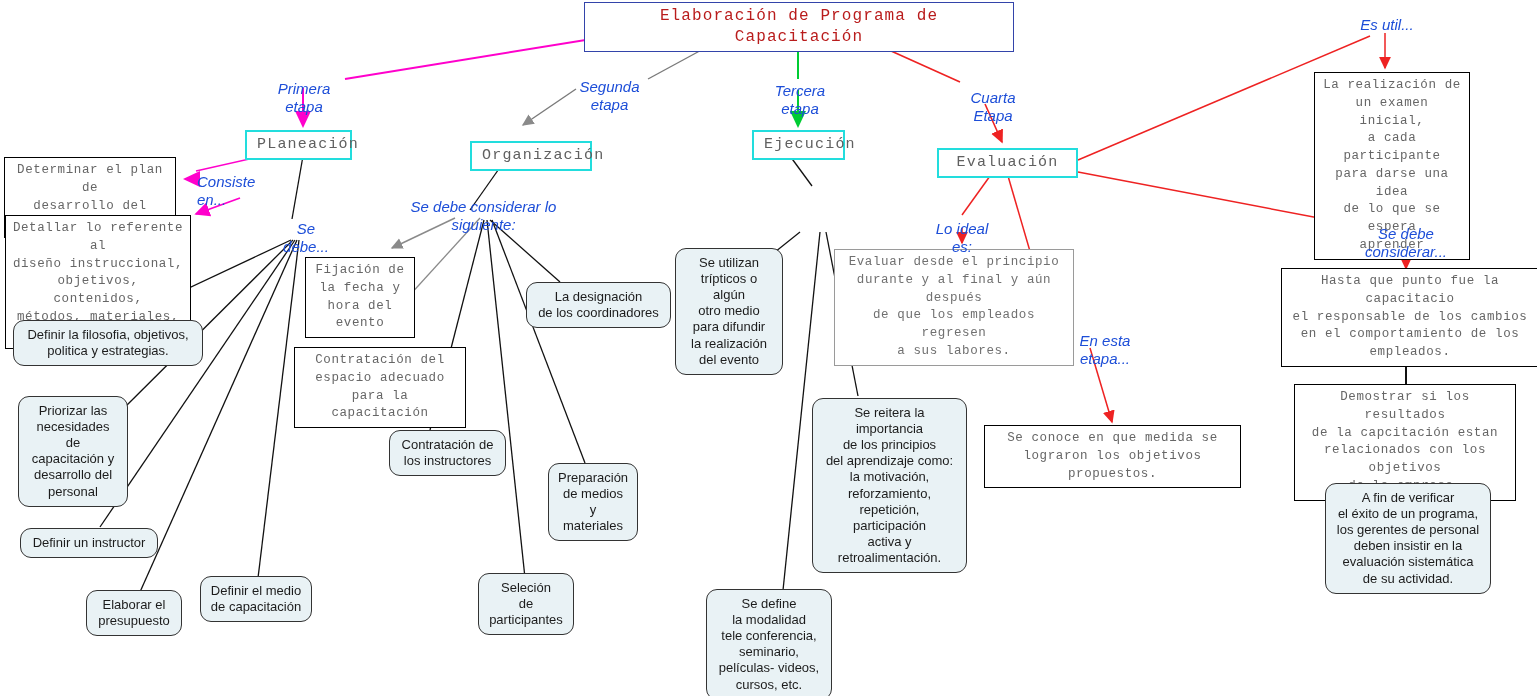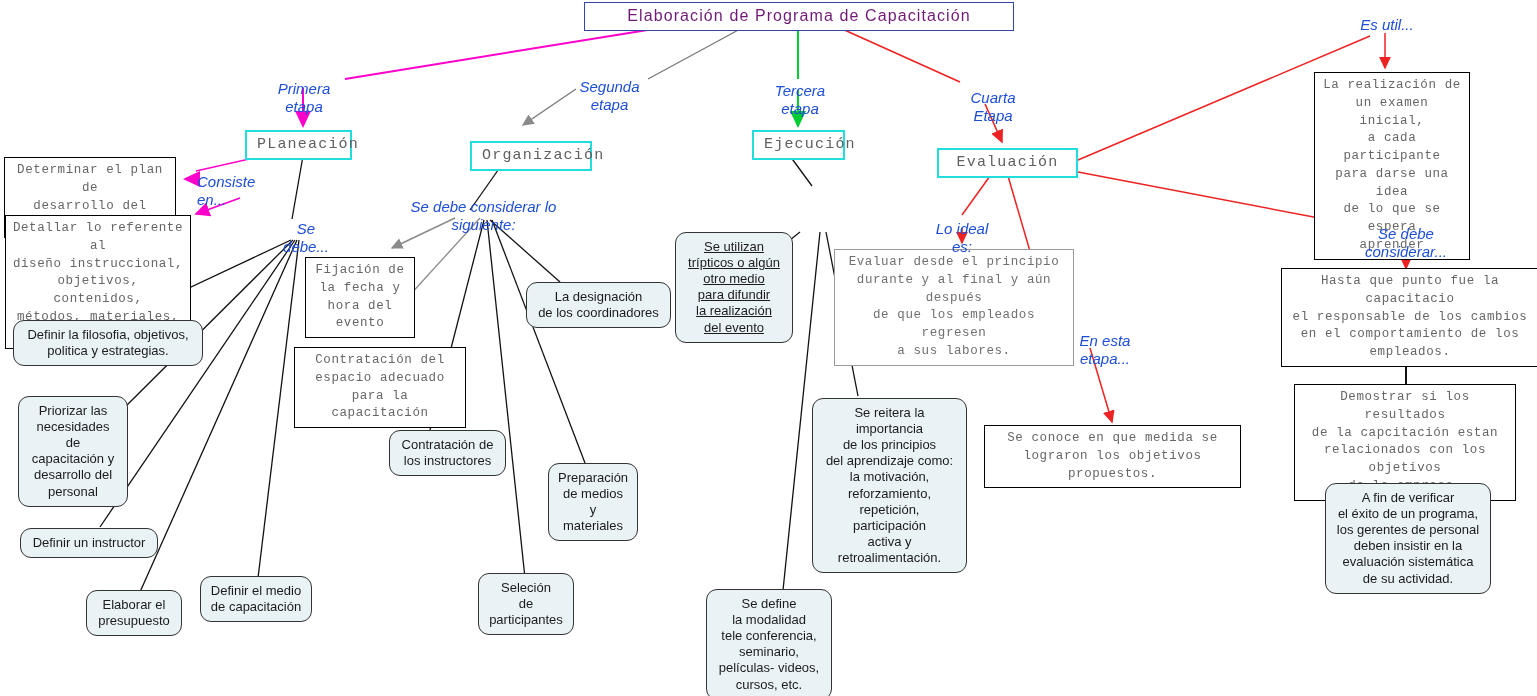--- a/index.html
+++ b/index.html
@@ -36,22 +36,22 @@
     font-size:15px;
     letter-spacing:1.2px;
     line-height:1.35;
     padding:3px 10px;
     z-index:4;
   }
   
   .title-node{
     border:1px solid #3344aa;
     background:#ffffff;
-    color:#701a75;
-    font-family:Liberation Sans, sans-serif;
+    color:#b91c1c;
+    font-family:Liberation Mono, monospace;
     font-size:16px;
     letter-spacing:1.1px;
     line-height:1.3;
     padding:3px 9px;
     z-index:4;
   }
   
   .mono-box{
     border:1px solid #000000;
     background:#ffffff;
@@ -256,21 +256,21 @@
 los instructores</div>
   <div class="node soft-box" style="left:478px;top:573px;width:96px;">Seleción
 de
 participantes</div>
   <div class="node soft-box" style="left:526px;top:282px;width:145px;">La designación
 de los coordinadores</div>
   <div class="node soft-box" style="left:548px;top:463px;width:90px;">Preparación
 de medios
 y materiales</div>
 
-  <div class="node soft-box" style="left:675px;top:232px;width:118px;text-decoration:underline;">Se utilizan
+  <div class="node soft-box" style="left:675px;top:248px;width:108px;">Se utilizan
 trípticos o algún
 otro medio
 para difundir
 la realización
 del evento</div>
   <div class="node soft-box" style="left:812px;top:398px;width:155px;">Se reitera la
 importancia
 de los principios
 del aprendizaje como:
 la motivación,

